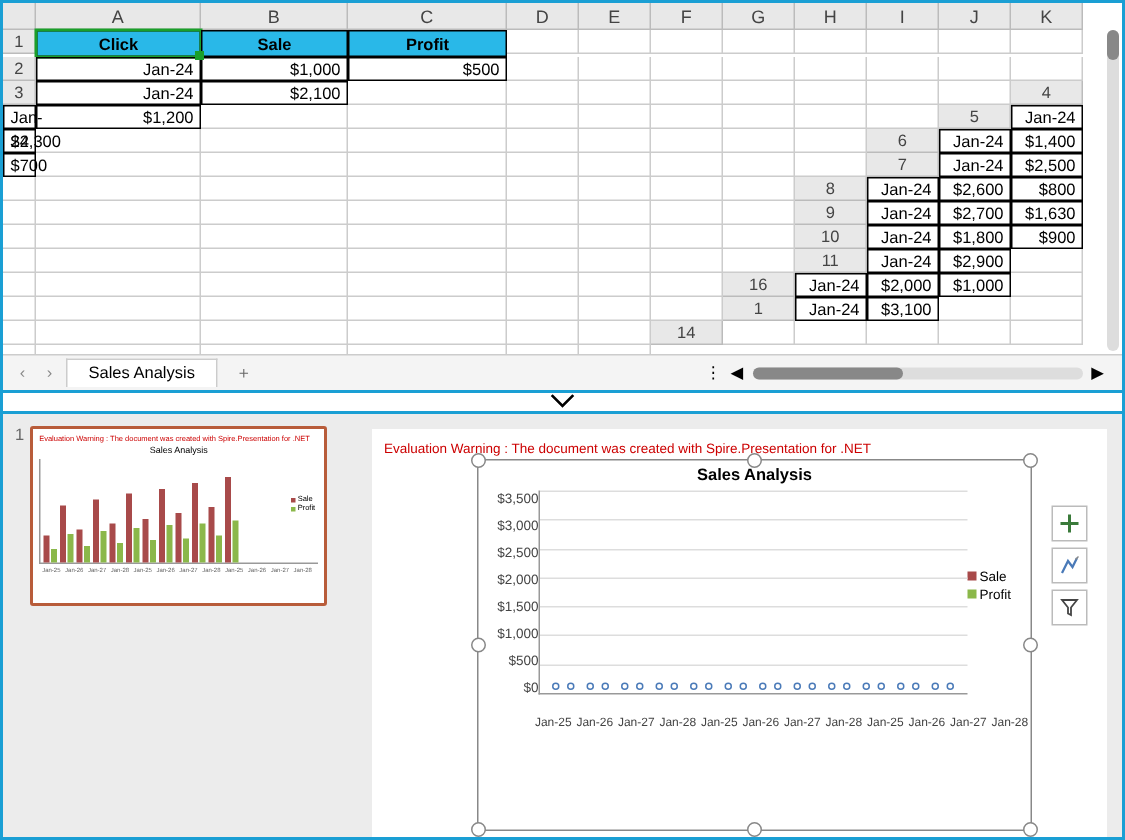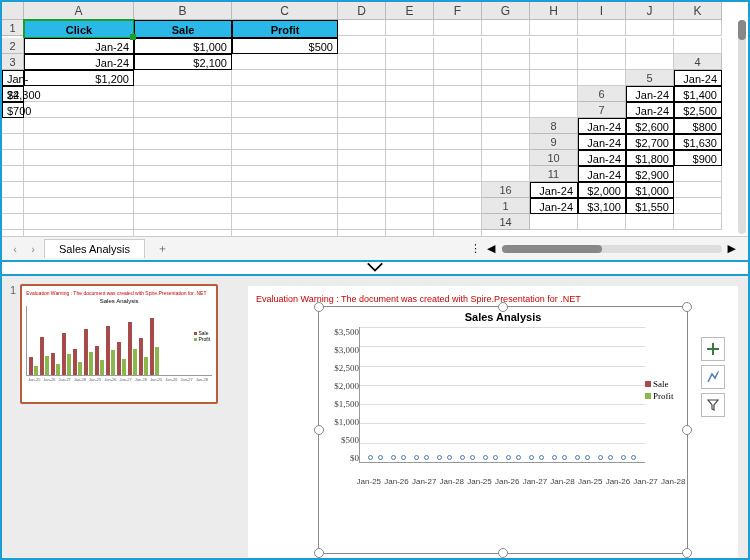--- a/index.html
+++ b/index.html
@@ -51,21 +51,21 @@
 
 .slide-area { flex: 1; background: #ececec; padding: 10px 10px 0 10px; display: flex; flex-direction: column; }
 .slide { flex: 1; background: #fff; padding: 8px; position: relative; }
 .warning { color: #c00; font-size: 9px; }
 .chart-sel { position: absolute; top: 20px; left: 70px; right: 50px; bottom: 4px; border: 1px solid #888; }
 .handle { position: absolute; width: 10px; height: 10px; background: #fff; border: 1px solid #888; border-radius: 50%; }
 .h-tl { top: -5px; left: -5px; } .h-t { top: -5px; left: 50%; margin-left: -5px; } .h-tr { top: -5px; right: -5px; }
 .h-l { top: 50%; left: -5px; margin-top: -5px; } .h-r { top: 50%; right: -5px; margin-top: -5px; }
 .h-bl { bottom: -5px; left: -5px; } .h-b { bottom: -5px; left: 50%; margin-left: -5px; } .h-br { bottom: -5px; right: -5px; }
 .chart-title { text-align: center; font-weight: bold; font-size: 11px; margin: 4px 0; }
-.chart-body { display: flex; height: 150px; padding: 0 4px; font-family: Liberation Serif, serif; }
+.chart-body { display: flex; height: 150px; padding: 0 4px; }
 .y-axis { width: 36px; display: flex; flex-direction: column; justify-content: space-between; align-items: flex-end; font-size: 9px; color: #444; padding-bottom: 14px; }
 .plot { flex: 1; position: relative; border-left: 1px solid #999; border-bottom: 1px solid #999; margin-bottom: 14px; }
 .gridlines { position: absolute; inset: 0; }
 .gl { position: absolute; left: 0; right: 0; border-top: 1px solid #ddd; }
 .bars { position: absolute; inset: 0; display: flex; align-items: flex-end; padding: 0 4px; }
 .bar-grp { flex: 1; display: flex; gap: 2px; align-items: flex-end; justify-content: center; position: relative; }
 .bar { width: 8px; position: relative; }
 .bar-s { background: #a84a4a; }
 .bar-p { background: #8bb84a; }
 .dot { position: absolute; width: 5px; height: 5px; border: 1px solid #4a7ab8; border-radius: 50%; background: #fff; top: -7px; left: 50%; margin-left: -3px; }
@@ -232,21 +232,20 @@
         <div class="cell"></div>
         <div class="cell"></div>
         <div class="cell"></div>
         <div class="cell"></div>
         <div class="cell"></div>
         <div class="cell"></div>
         <div class="cell"></div>
         <div class="row-header">1</div>
         <div class="cell data-cell">Jan-24</div>
         <div class="cell data-cell">$3,100</div>
-        <div class="cell data-cell">$1,550</div>
         <div class="cell"></div>
         <div class="cell"></div>
         <div class="cell"></div>
         <div class="cell"></div>
         <div class="cell"></div>
         <div class="cell"></div>
         <div class="cell"></div>
         <div class="cell"></div>
         <div class="row-header">14</div>
         <div class="cell"></div>

